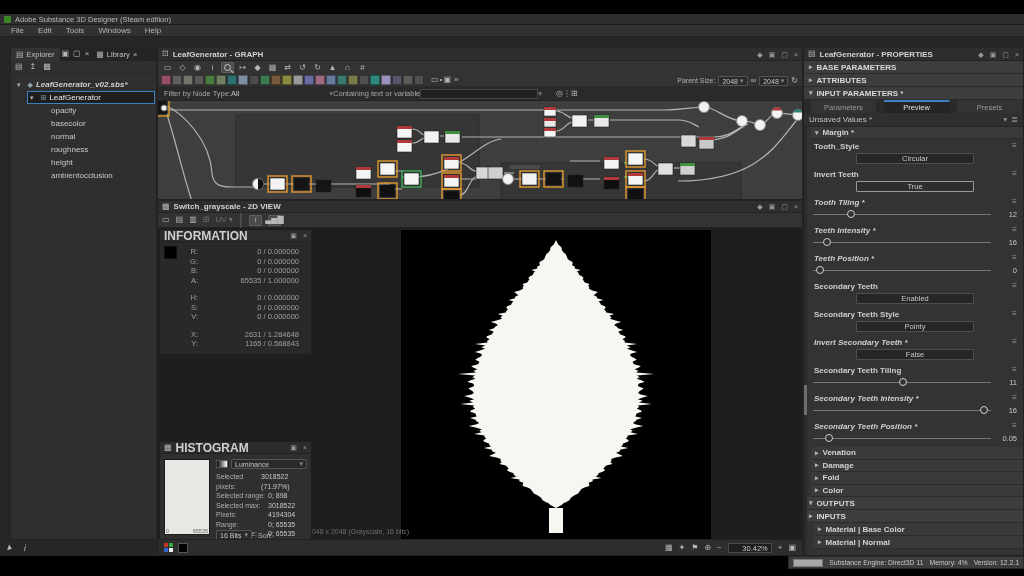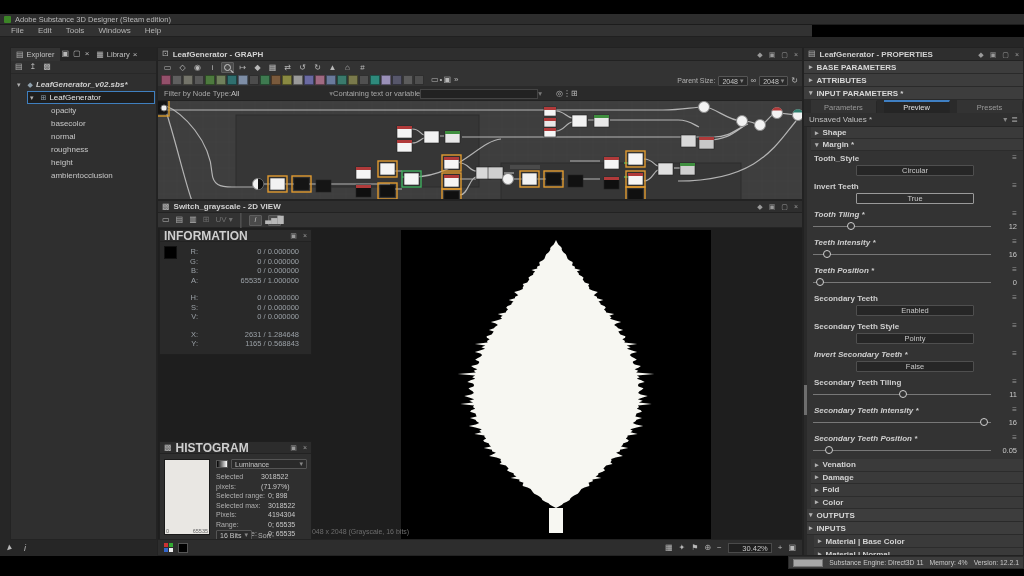--- a/index.html
+++ b/index.html
@@ -4,21 +4,21 @@
 <style>
   html,body{margin:0;padding:0;background:#000;}
   *{box-sizing:border-box;font-family:"Liberation Sans",sans-serif;}
   #stage{position:relative;width:1024px;height:576px;background:#000;overflow:hidden;}
   .abs{position:absolute;}
   .tx{color:#bdbdbd;font-size:8px;line-height:10px;white-space:nowrap;}
   
   #titlebar{left:0;top:14px;width:1024px;height:11px;background:#2d2d2d;border-bottom:1px solid #1c1c1c;}
   #appicon{left:4px;top:16px;width:7px;height:7px;background:#3c8527;border-radius:1px;}
   #titletext{left:15px;top:15px;font-size:7.5px;color:#b8b8b8;}
-  #menubar{left:0;top:25px;width:812px;height:12px;background:#323232;border-bottom:1px solid #202020;display:flex;align-items:center;padding-left:4px;}
+  #menubar{left:0;top:25px;width:1024px;height:12px;background:#323232;border-bottom:1px solid #202020;display:flex;align-items:center;padding-left:4px;}
   .menu-item{font-size:8px;color:#b5b5b5;padding:0 7px;}
   #workbg{left:0;top:37px;width:1024px;height:519px;background:#262626;}
   .phdr{position:absolute;left:0;top:0;right:0;height:13px;background:#2e2e2e;border-bottom:1px solid #222;display:flex;align-items:center;padding:0 4px;gap:4px;}
   .phdr .ttl{font-size:8px;font-weight:bold;color:#d2d2d2;white-space:nowrap;}
   .winbtns{margin-left:auto;display:flex;gap:6px;}
   .winbtns span{font-size:7px;color:#9a9a9a;line-height:13px;}
   .gicon{color:#b8b8b8;font-size:8px;line-height:12px;text-align:center;}
   .chev{color:#b0b0b0;font-size:7px;margin-right:4px;}
   
   #explorer{left:10px;top:47px;width:147px;height:493px;background:#2f2f2f;border:1px solid #232323;}
@@ -608,24 +608,20 @@
         <div class="ptab active">Preview</div>
         <div class="ptab">Presets</div>
       </div>
     <div id="presetrow" style="position:absolute;top:65px;left:0;right:0">
       <span>Unsaved Values *</span>
       <span style="margin-left:auto;color:#888">▾</span>
       <span style="color:#9a9a9a">≣</span>
     </div>
     <div id="params-list">
         <div class="subsect">
-          <span class="chev">▸</span>
-          <span>Shape</span>
-        </div>
-        <div class="subsect">
           <span class="chev">▾</span>
           <span>Margin *</span>
         </div>
         <div class="prm">
           <span class="lbl">Tooth_Style</span>
           <span class="menu">≡</span>
           <div class="prm-btn">Circular</div>
         </div>
         <div class="prm">
           <span class="lbl">Invert Teeth</span>

